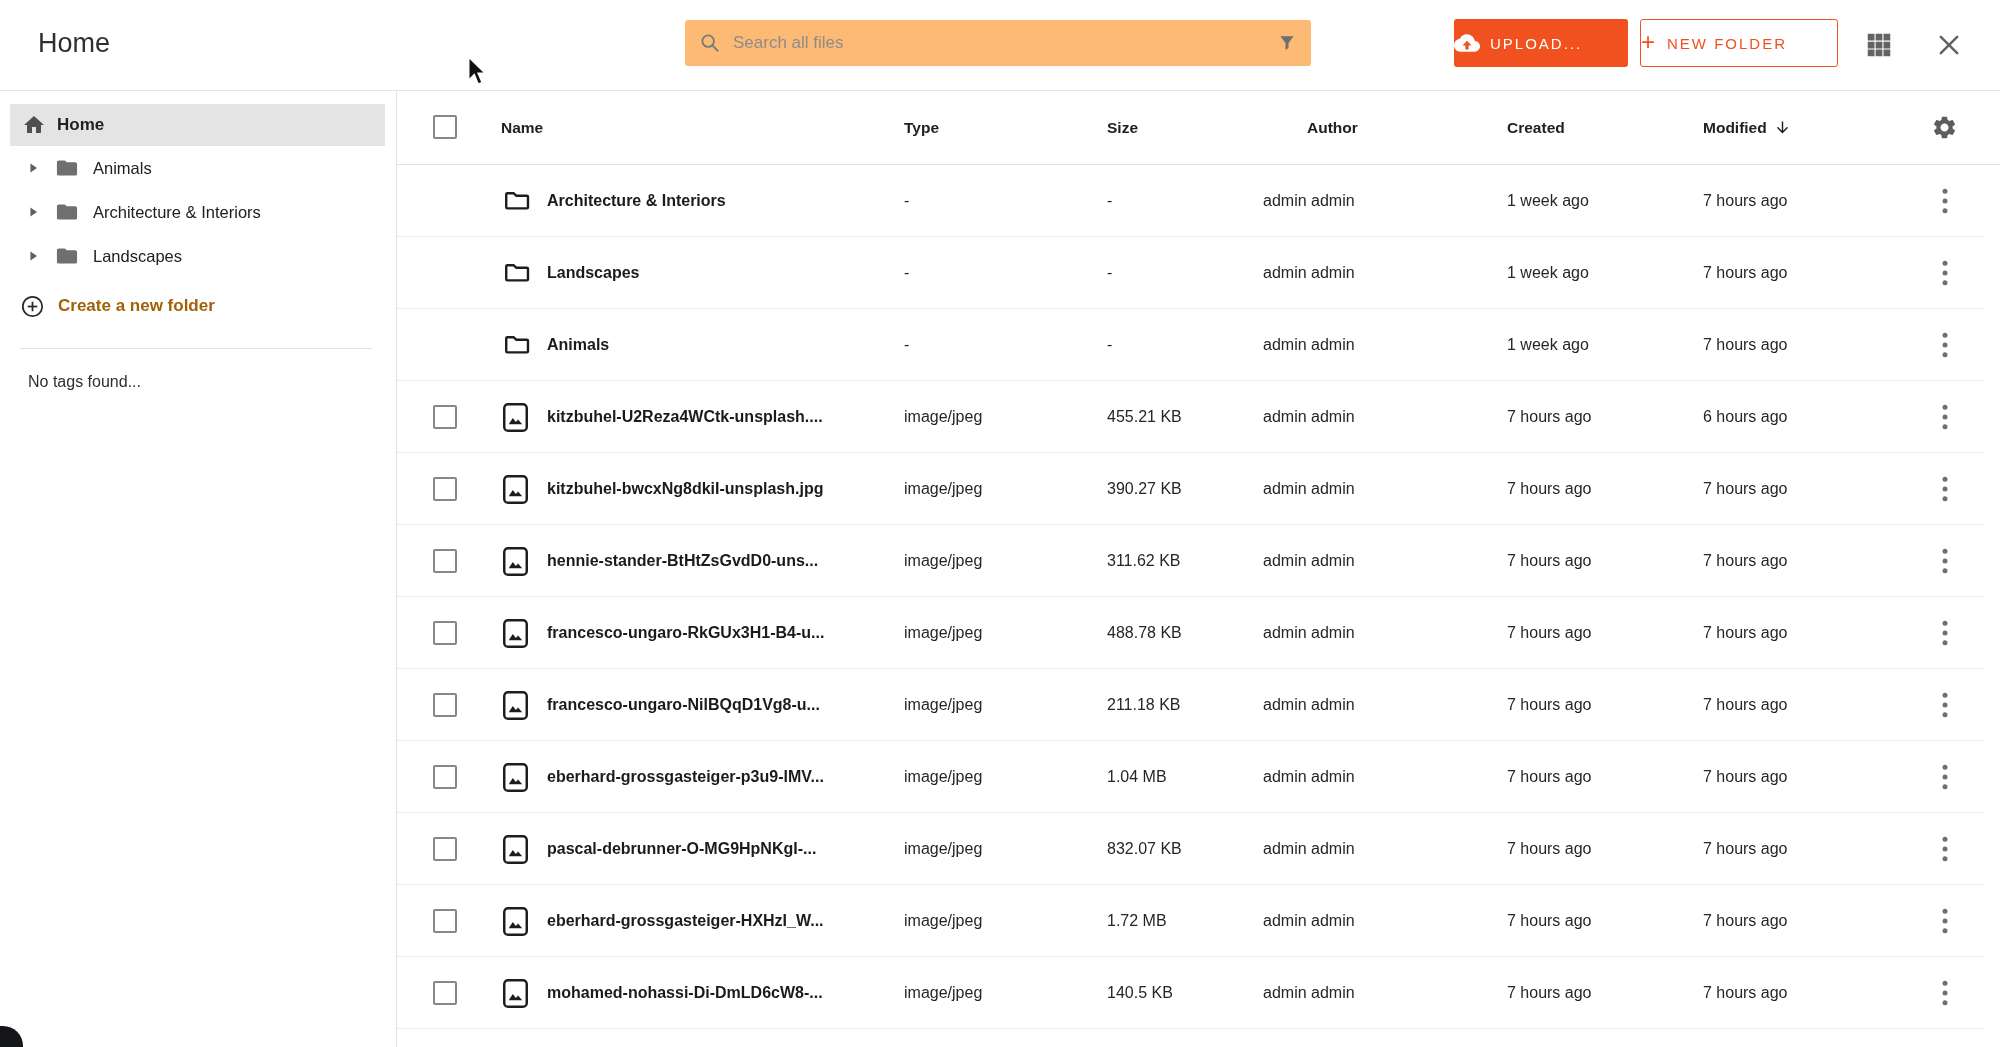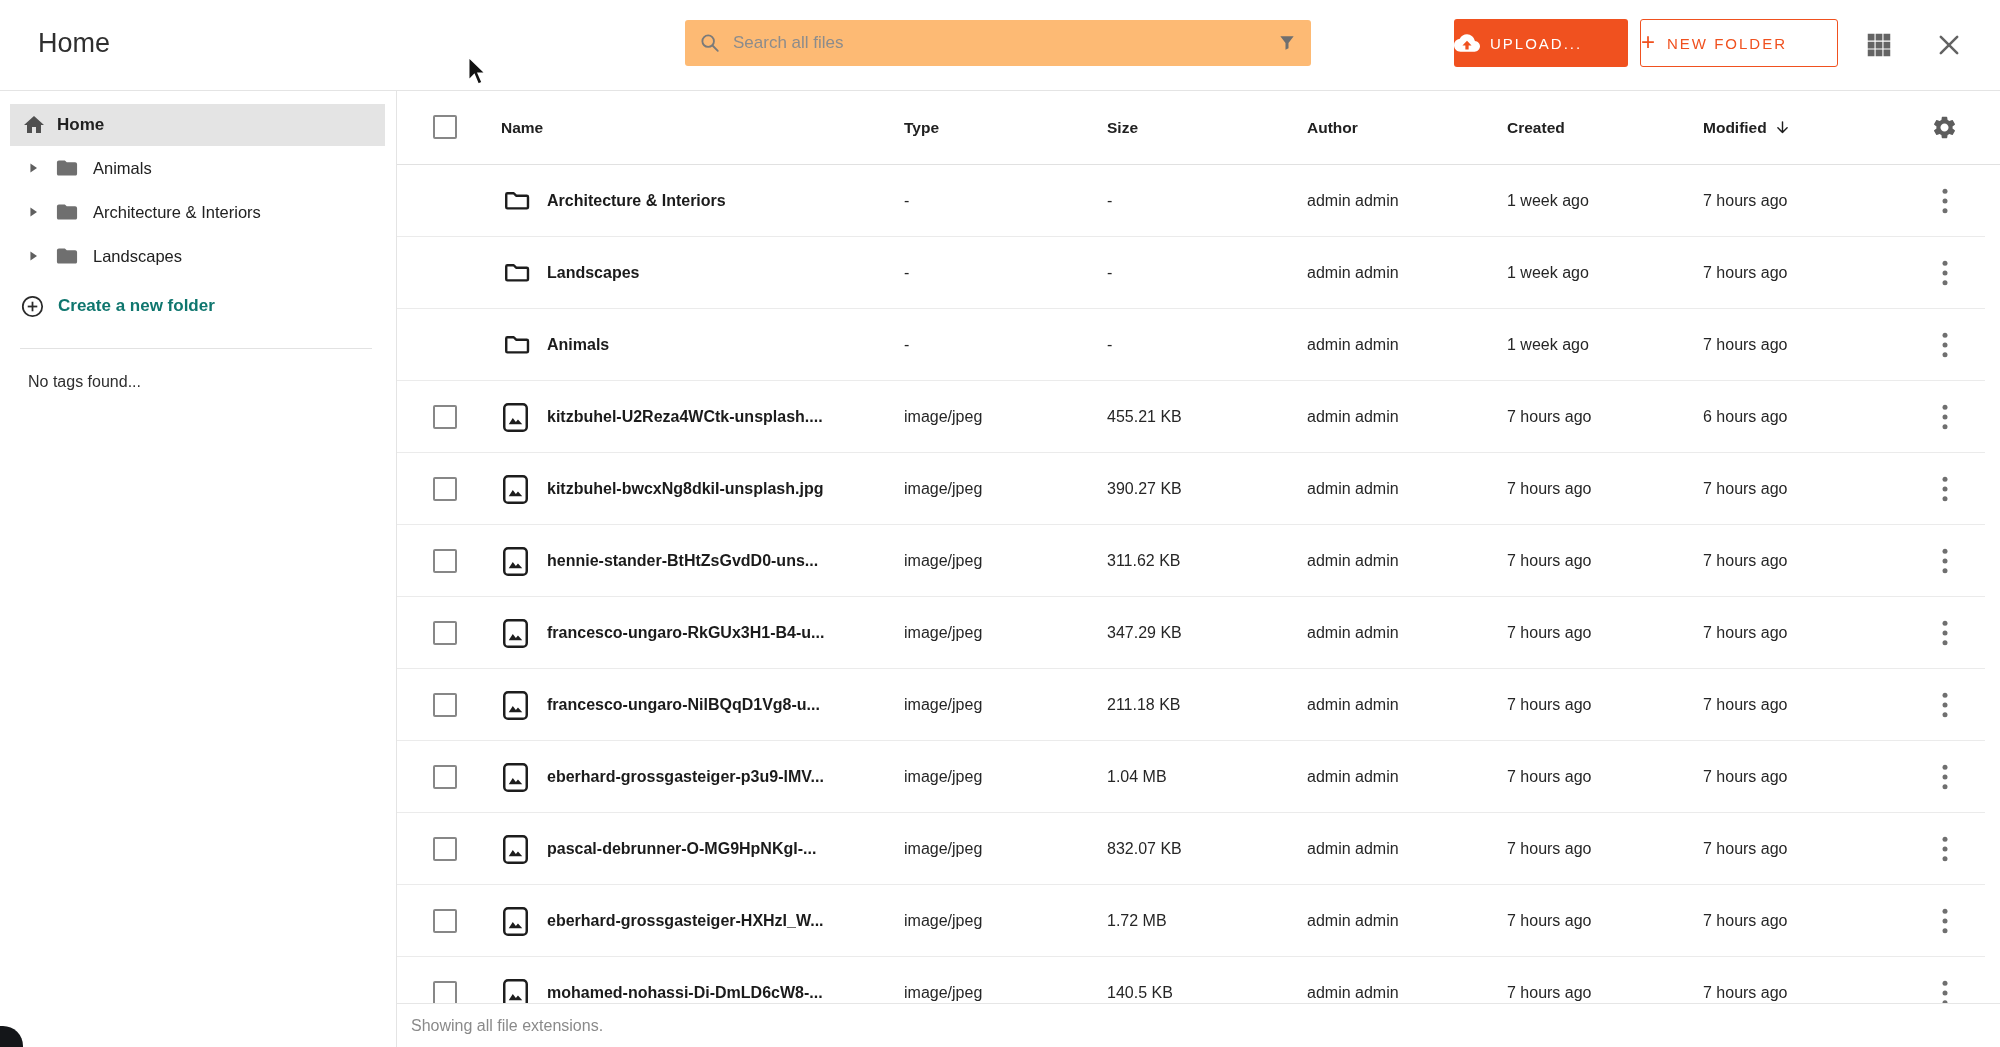--- a/index.html
+++ b/index.html
@@ -34,41 +34,41 @@
   .side-home{position:absolute;left:10px;top:14px;width:375px;height:42px;background:#e4e4e4;
     display:flex;align-items:center;cursor:pointer;}
   .side-home .hicon{margin-left:12px;display:flex;}
   .side-home .hlabel{margin-left:11px;font-size:17px;font-weight:700;color:#212121;}
   .tree{position:absolute;left:0;top:56px;width:397px;}
   .tree-item{position:relative;height:44px;display:flex;align-items:center;cursor:pointer;}
   .tree-arrow{margin-left:28px;display:flex;width:12px;}
   .tree-foldericon{margin-left:14px;display:flex;}
   .tree-label{margin-left:13px;font-size:16.5px;color:#212121;}
   .create-folder{position:absolute;left:20px;top:195px;height:42px;display:flex;align-items:center;cursor:pointer;}
-  .create-folder .plabel{margin-left:13px;font-size:17px;font-weight:700;color:#0f766e;}
+  .create-folder .plabel{margin-left:13px;font-size:17px;font-weight:700;color:#a16207;}
   .side-divider{position:absolute;left:20px;top:258px;width:352px;height:1px;background:#e2e2e2;}
   .no-tags{position:absolute;left:28px;top:283px;font-size:16px;color:#2f2f2f;}
 
   
   .main{position:absolute;left:397px;top:90px;width:1603px;height:957px;}
   .thead{position:absolute;left:0;top:0;width:1603px;height:75px;border-bottom:1px solid #e1e1e1;box-sizing:border-box;}
   .checkbox{display:inline-block;width:20px;height:20px;border:2px solid #878787;border-radius:2px;background:#fff;cursor:pointer;}
   .thead .checkbox{position:absolute;left:36px;top:25px;}
   .hcell{position:absolute;top:0;height:75px;line-height:75px;font-size:15.5px;font-weight:700;color:#212121;cursor:pointer;}
   .h-name{left:104px;} .h-type{left:507px;} .h-size{left:710px;} .h-author{left:910px;}
   .h-created{left:1110px;} .h-modified{left:1306px;display:flex;align-items:center;height:75px;}
   .h-modified svg{margin-left:7px;}
   .h-gear{position:absolute;left:1534px;top:24px;cursor:pointer;display:flex;}
   .tbody{position:absolute;left:0;top:75px;width:1603px;}
   .row{position:relative;width:1588px;height:72px;border-bottom:1px solid #ebebeb;box-sizing:border-box;cursor:pointer;}
   .row .checkbox{position:absolute;left:36px;top:24px;}
   .cell-icon{position:absolute;left:105px;top:21px;display:flex;}
   .cell{position:absolute;top:0;height:72px;line-height:72px;font-size:16px;color:#262626;white-space:nowrap;}
   .cell-name{left:150px;font-weight:700;color:#1b1b1b;}
-  .cell-type{left:507px;} .cell-size{left:710px;} .cell-author{left:910px;text-align:right;}
+  .cell-type{left:507px;} .cell-size{left:710px;} .cell-author{left:866px;text-align:right;}
   .cell-created{left:1110px;} .cell-modified{left:1306px;}
   .kebab{position:absolute;left:1540px;top:22px;width:16px;height:28px;display:flex;align-items:center;justify-content:center;cursor:pointer;}
 
   
   .footer{position:absolute;left:397px;top:1003px;width:1603px;height:44px;background:#fff;
     border-top:1px solid #e6e6e6;box-sizing:border-box;z-index:8;display:flex;align-items:center;}
   .footer span{margin-left:14px;font-size:16px;color:#8a8a8a;}
 
   .corner-peek{position:absolute;left:0;top:1026px;width:23px;height:21px;background:#141619;
     border-top-right-radius:20px;z-index:20;}
@@ -357,21 +357,21 @@
     <span class="checkbox"></span>
 
     <span class="cell-icon icon-image">
       <svg width="27" height="31" viewBox="0 0 24 27">
               <rect x="2" y="1.7" width="20" height="23.6" rx="3.4" fill="none" stroke="#1d1d1d" stroke-width="2.2"></rect>
               <path d="M6 19.5l3.6-5.5 2.7 3.6 1.9-2.3 3.8 4.2z" fill="#1d1d1d"></path>
             </svg>
     </span>
     <span class="cell cell-name">francesco-ungaro-RkGUx3H1-B4-u...</span>
     <span class="cell cell-type">image/jpeg</span>
-    <span class="cell cell-size">347.29 KB</span>
+    <span class="cell cell-size">488.78 KB</span>
     <span class="cell cell-author">admin admin</span>
     <span class="cell cell-created">7 hours ago</span>
     <span class="cell cell-modified">7 hours ago</span>
     <span class="kebab">
       <svg width="6" height="26" viewBox="0 0 6 26">
               <circle cx="3" cy="3.2" r="2.5" fill="#6f6f6f"></circle>
               <circle cx="3" cy="13" r="2.5" fill="#6f6f6f"></circle>
               <circle cx="3" cy="22.8" r="2.5" fill="#6f6f6f"></circle>
             </svg>
     </span>
@@ -492,23 +492,20 @@
       <svg width="6" height="26" viewBox="0 0 6 26">
               <circle cx="3" cy="3.2" r="2.5" fill="#6f6f6f"></circle>
               <circle cx="3" cy="13" r="2.5" fill="#6f6f6f"></circle>
               <circle cx="3" cy="22.8" r="2.5" fill="#6f6f6f"></circle>
             </svg>
     </span>
   </div>
 </div>
   </div>
 
-  <div class="footer">
-    <span>Showing all file extensions.</span>
-  </div>
 
   <div class="corner-peek"></div>
 
   <div class="cursor">
     <svg width="22" height="32" viewBox="0 0 24 34">
         <path d="M3 1v25l6-6.2 4.3 10.4 4.3-1.9-4.4-10H21L3 1z" fill="#111" stroke="#fff" stroke-width="1.6"></path>
       </svg>
   </div>
 
 </div>

